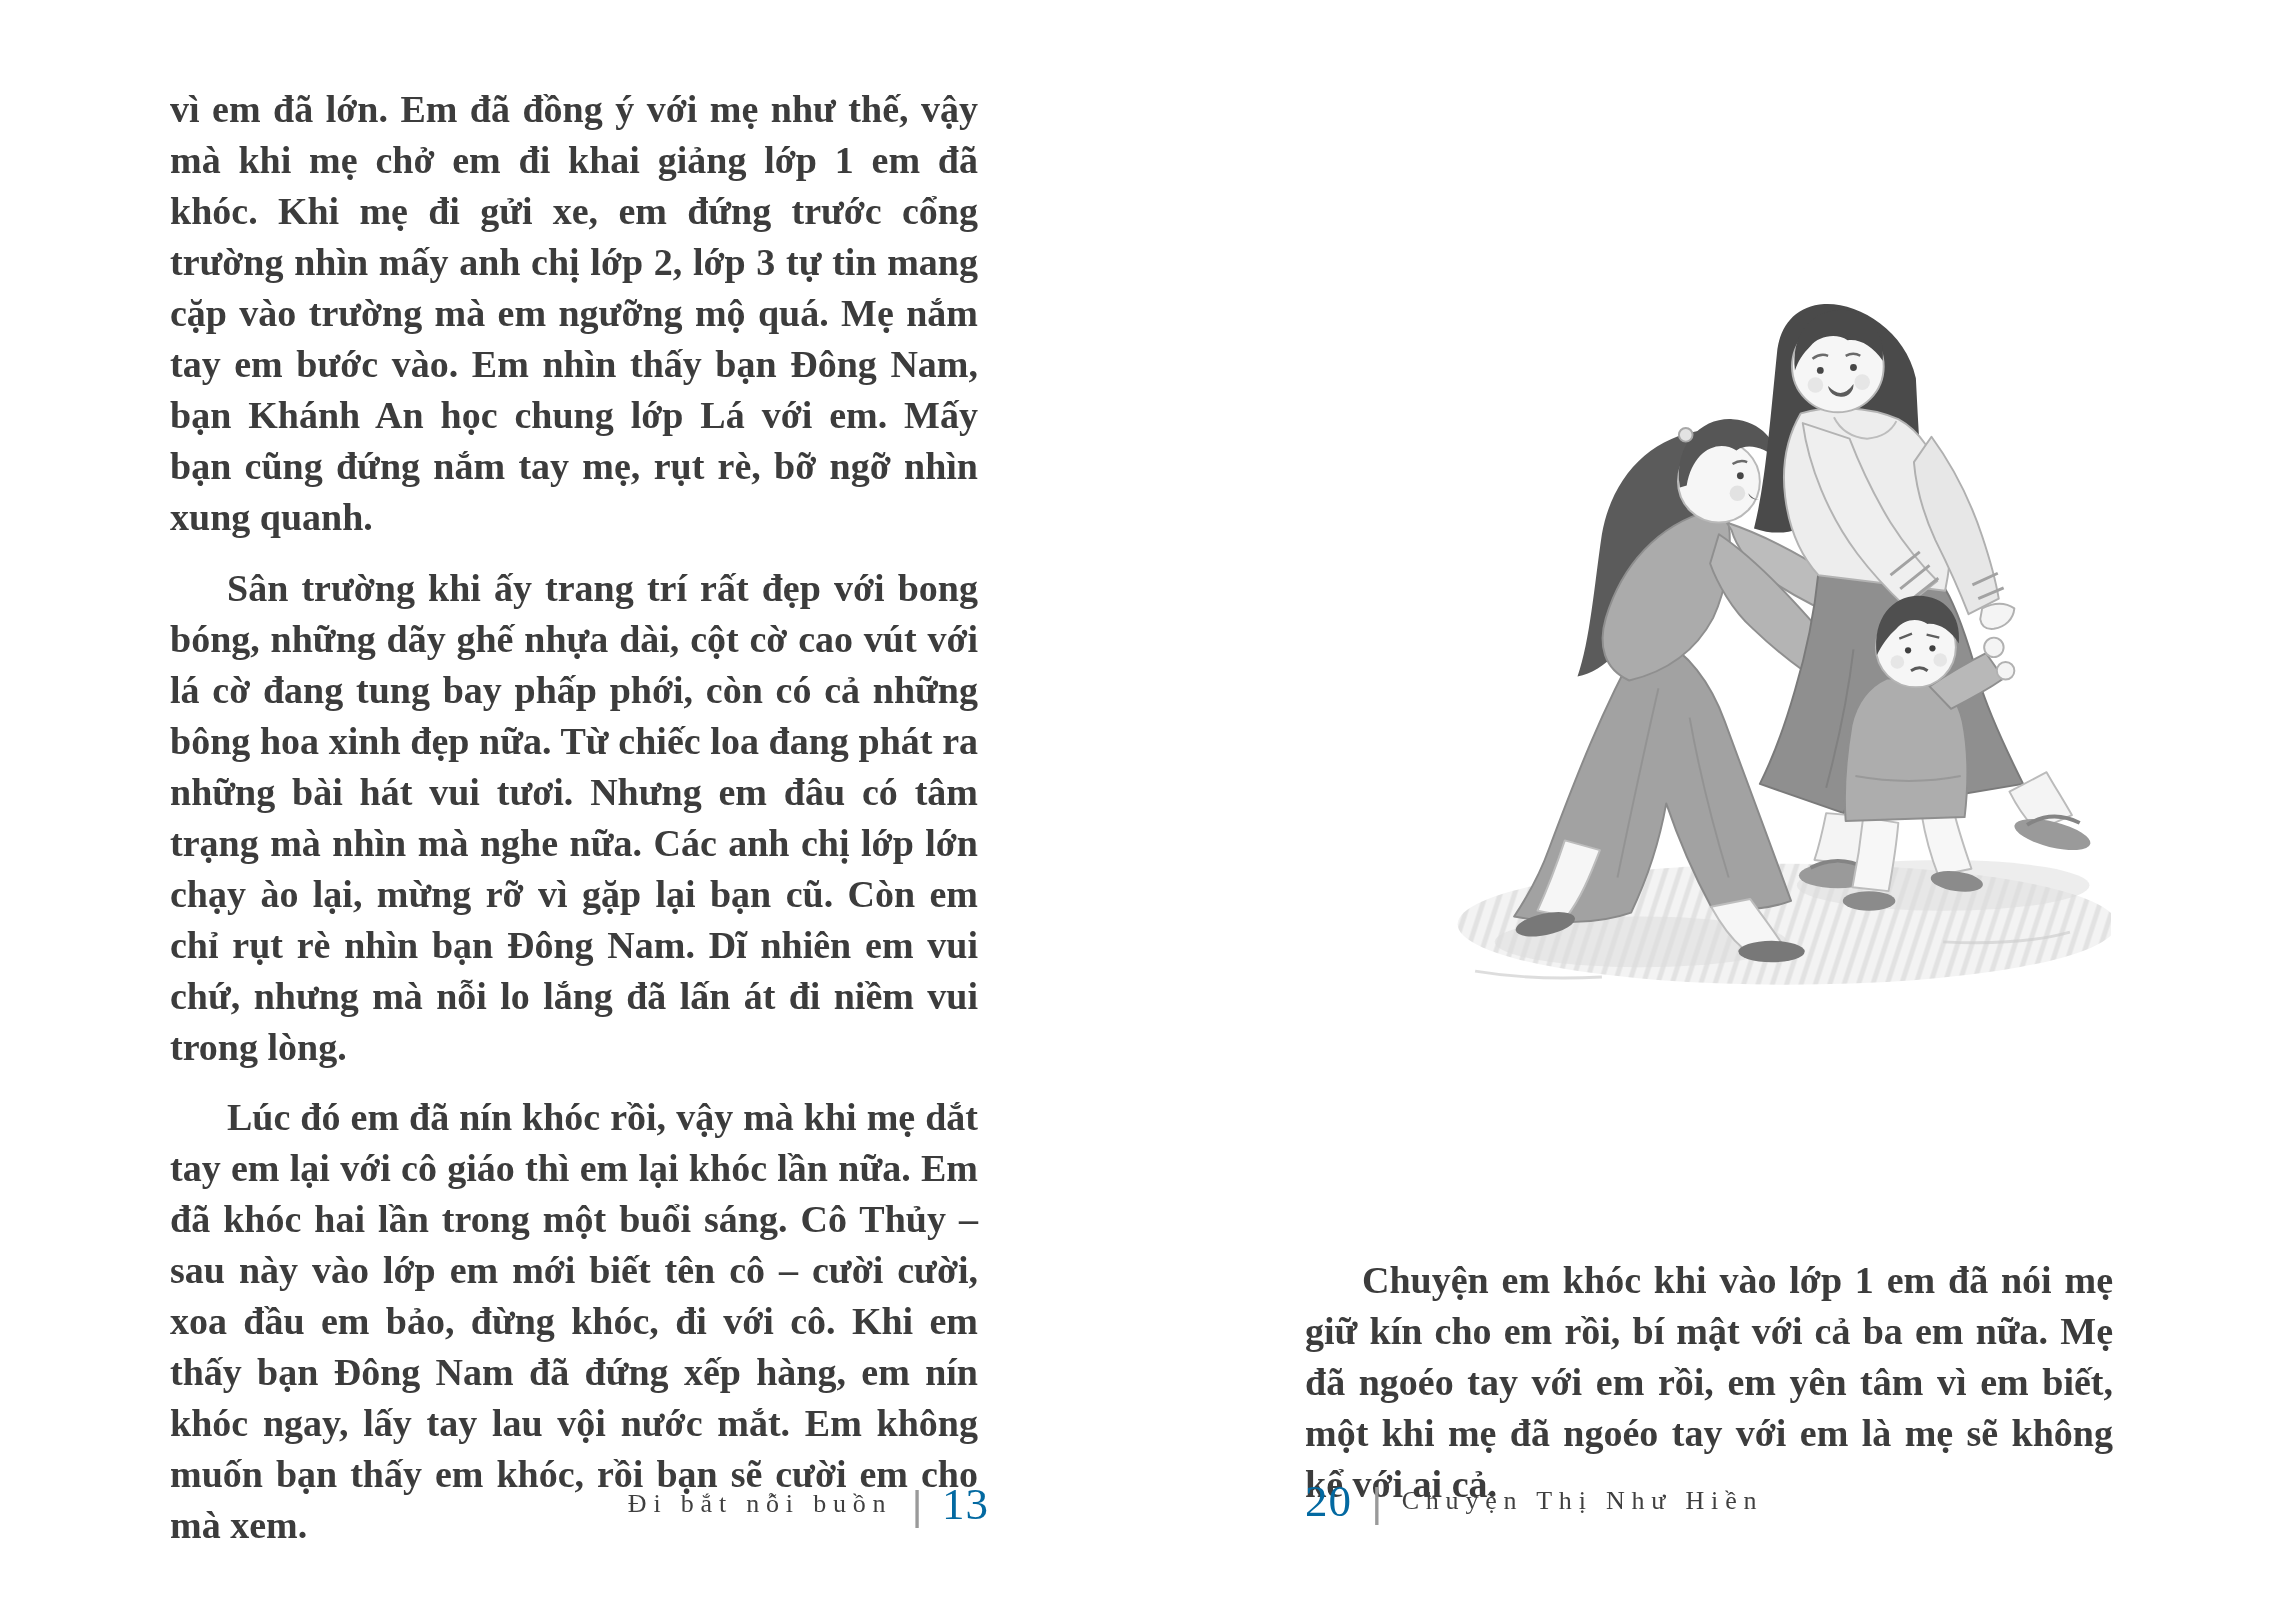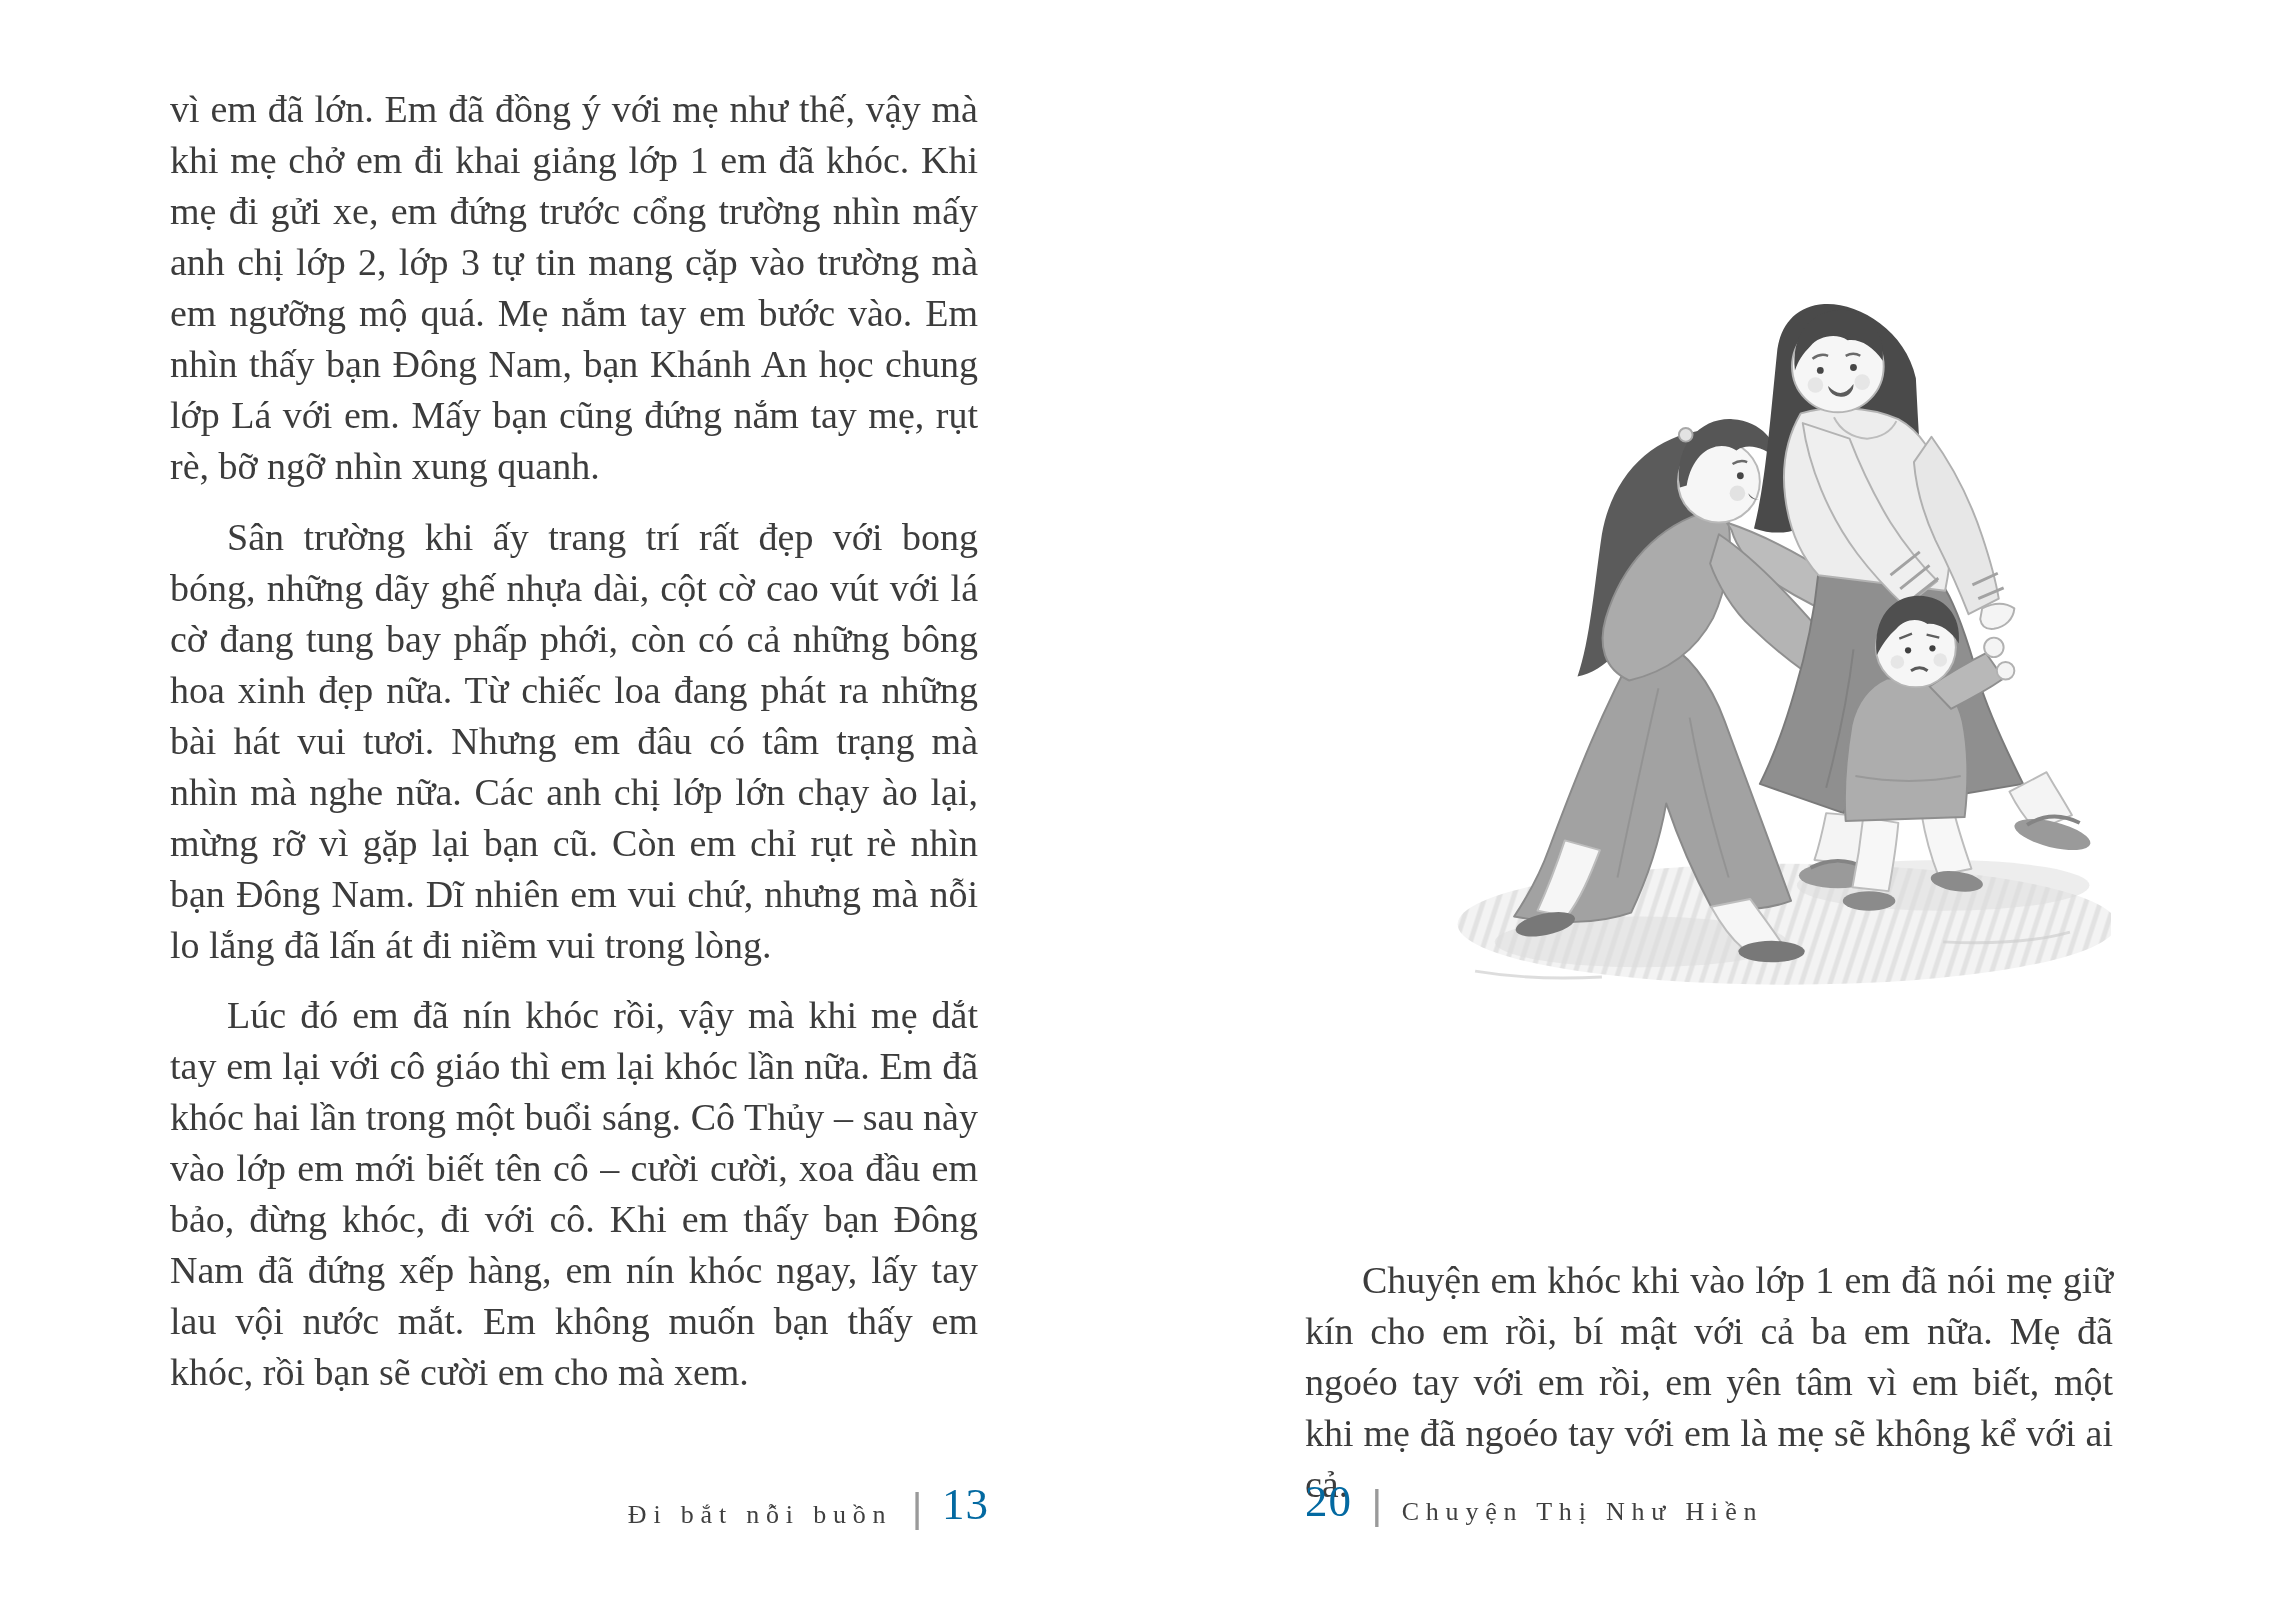--- a/index.html
+++ b/index.html
@@ -5,35 +5,35 @@
   html,body{margin:0;padding:0;background:#ffffff;}
   body{
     width:2289px;height:1605px;
     font-family:"Liberation Serif", serif;
     color:#3c3c3c;
     -webkit-font-smoothing:antialiased;
   }
   .spread{position:relative;width:2289px;height:1605px;background:#ffffff;overflow:hidden;}
 
   
-  .text-col{position:absolute;}
+  .text-col{position:absolute;font-weight:bold;}
   .text-col-left{left:170px;top:84px;width:808px;}
   .text-col-right{left:1305px;top:1215px;width:808px;margin-top:40px;}
   .para{
     font-size:38px;
     line-height:51px;
     text-align:justify;
     text-justify:inter-word;
     margin:0 0 19.5px 0;
     color:#3c3c3c;
   }
   .para.indent{text-indent:57px;}
 
   
-  .footer{position:absolute;display:flex;align-items:flex-end;gap:19.5px;}
+  .footer{position:absolute;display:flex;align-items:center;gap:19.5px;}
   .footer-left{left:170px;top:1478px;width:819px;justify-content:flex-end;}
   .footer-right{left:1305px;top:1475px;justify-content:flex-start;}
   .running-title{
     font-size:26px;letter-spacing:6.8px;color:#3f3f3f;white-space:nowrap;
   }
   .footer-sep{
     font-family:"Liberation Sans", sans-serif;
     font-size:41px;color:#9a9a9a;font-weight:normal;
     position:relative;top:2px;
   }

